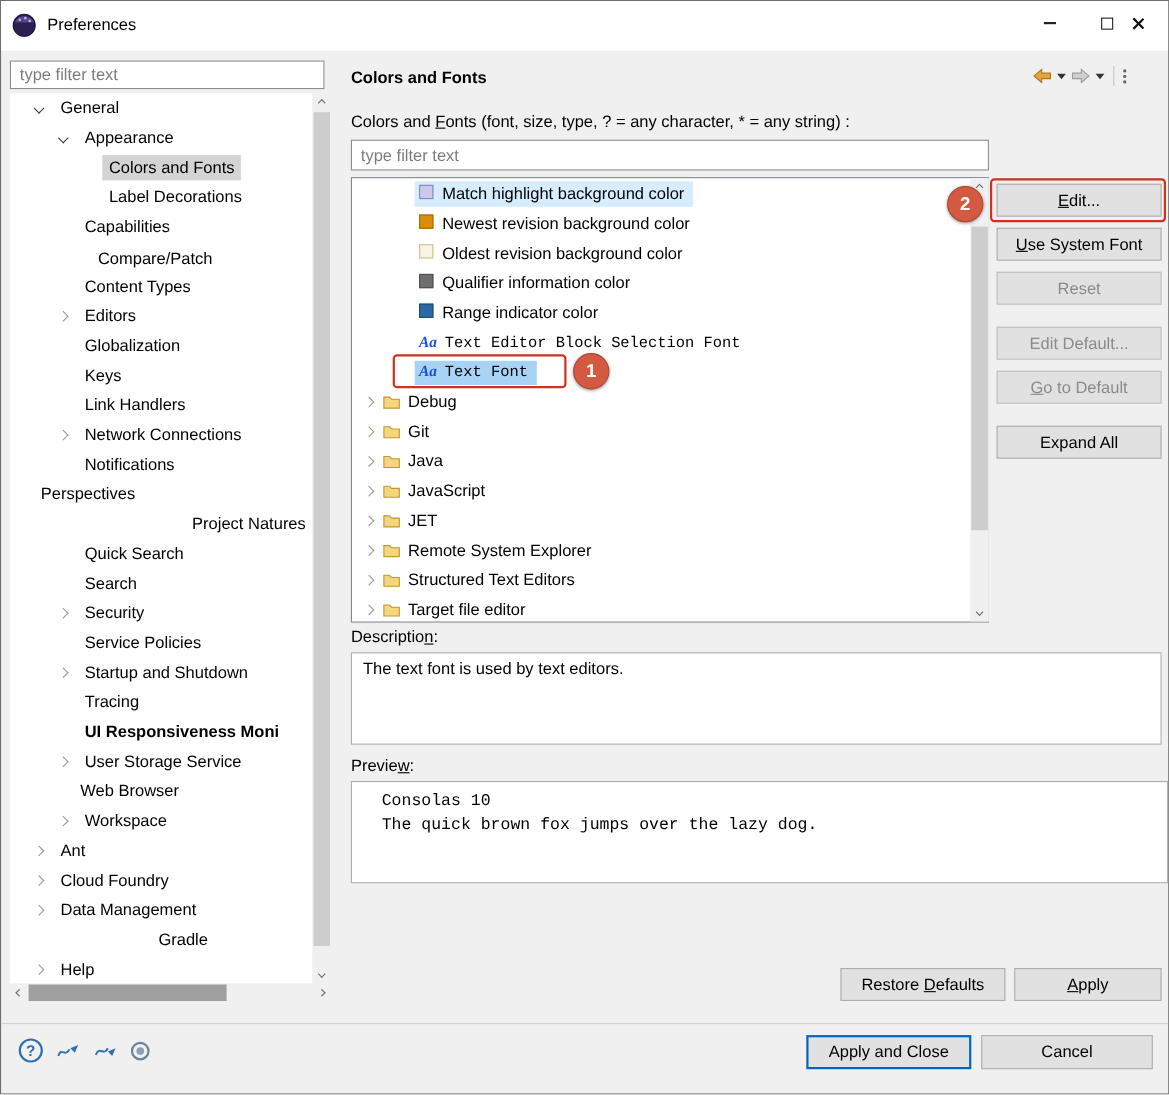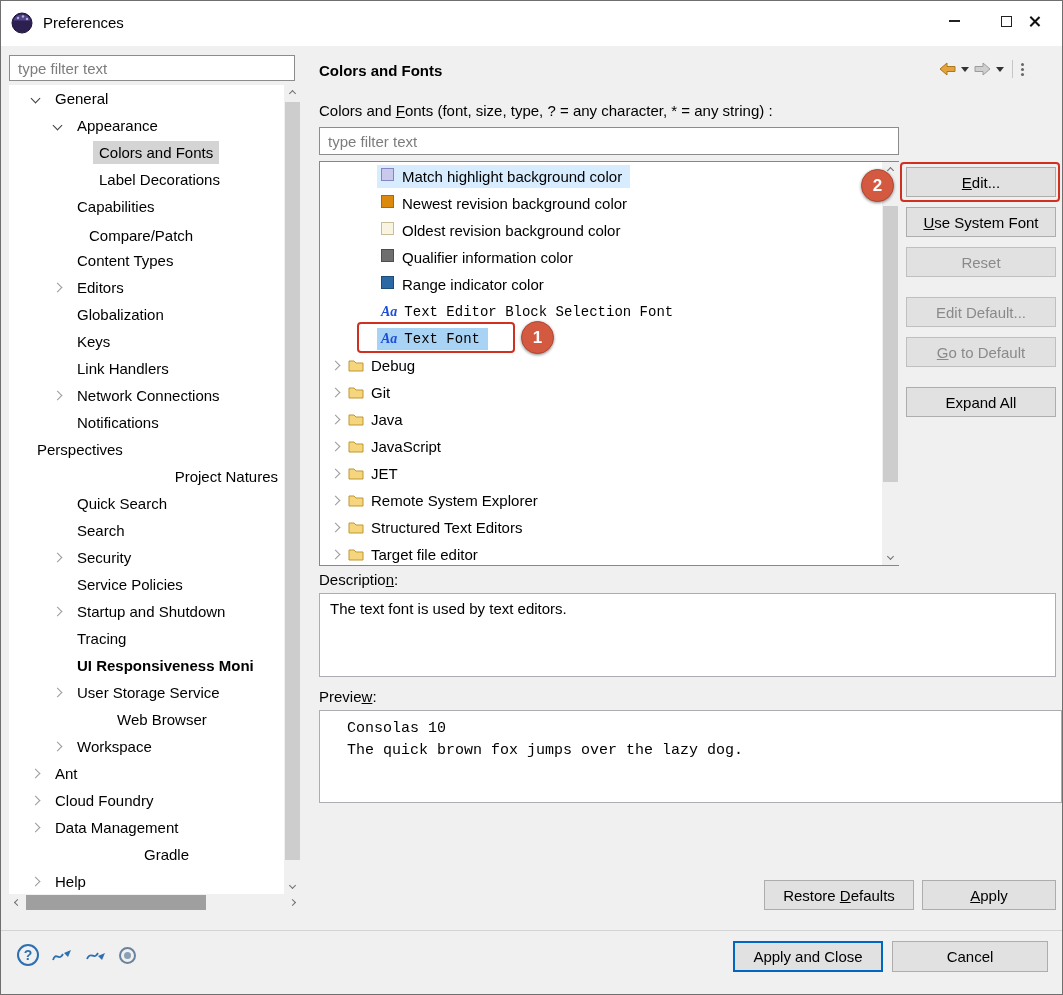--- a/index.html
+++ b/index.html
@@ -218,21 +218,21 @@
       <div class="trow" style="padding-left: 40px; font-weight: bold;">
         <span class="chevslot"></span>
         <span class="tlabel">UI Responsiveness Moni</span>
       </div>
       <div class="trow" style="padding-left: 40px;">
         <span class="chevslot">
           <span class="chev right"></span>
         </span>
         <span class="tlabel">User Storage Service</span>
       </div>
-      <div class="trow" style="padding-left: 56px; margin-left: 24px;">
+      <div class="trow" style="padding-left: 36px;">
         <span class="chevslot"></span>
         <span class="tlabel">Web Browser</span>
       </div>
       <div class="trow" style="padding-left: 40px;">
         <span class="chevslot">
           <span class="chev right"></span>
         </span>
         <span class="tlabel">Workspace</span>
       </div>
       <div class="trow" style="padding-left: 18px;">

